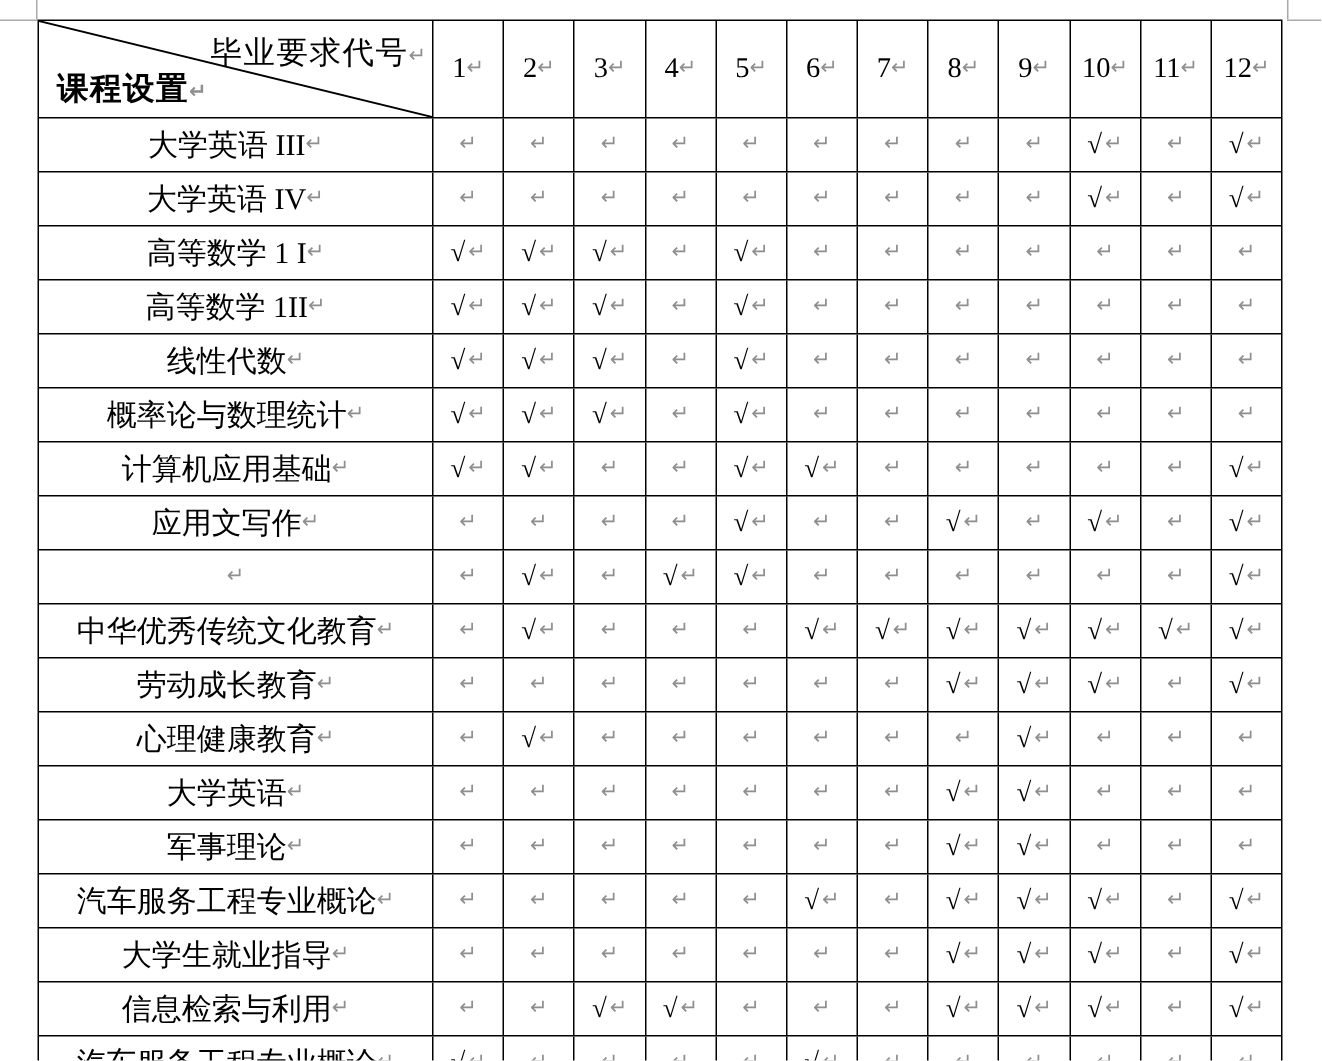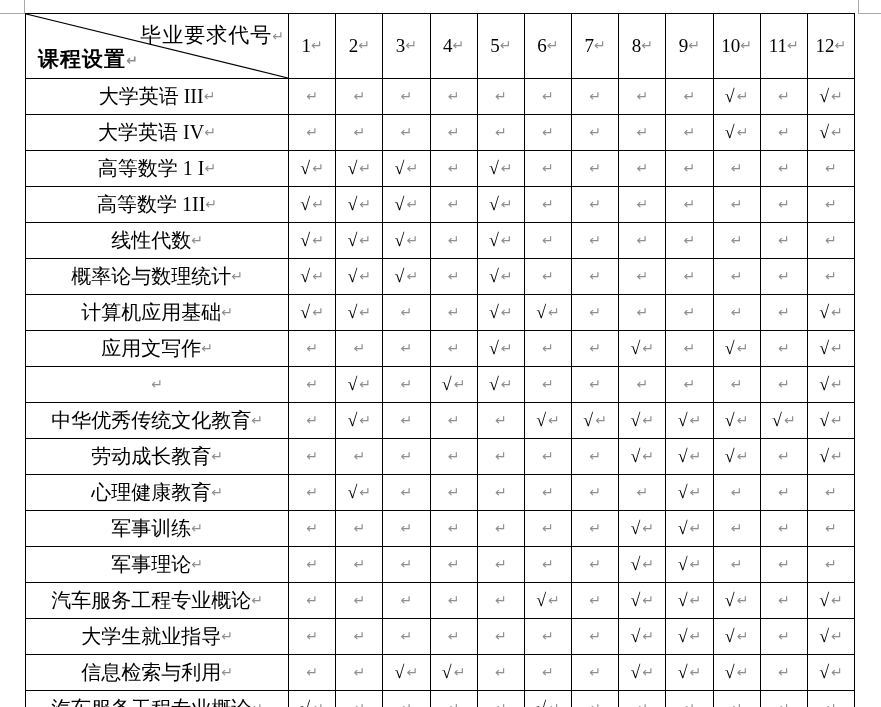--- a/index.html
+++ b/index.html
@@ -665,21 +665,21 @@
       </div>
       <div class="cell">
         <span class="pmark">↵</span>
       </div>
       <div class="cell">
         <span class="pmark">↵</span>
       </div>
     </div>
     <div class="row">
       <div class="cell label-cell">
-        <span>军事训练</span>
+        <span>大学英语</span>
         <span class="pmark">↵</span>
       </div>
       <div class="cell">
         <span class="pmark">↵</span>
       </div>
       <div class="cell">
         <span class="pmark">↵</span>
       </div>
       <div class="cell">
         <span class="pmark">↵</span>

